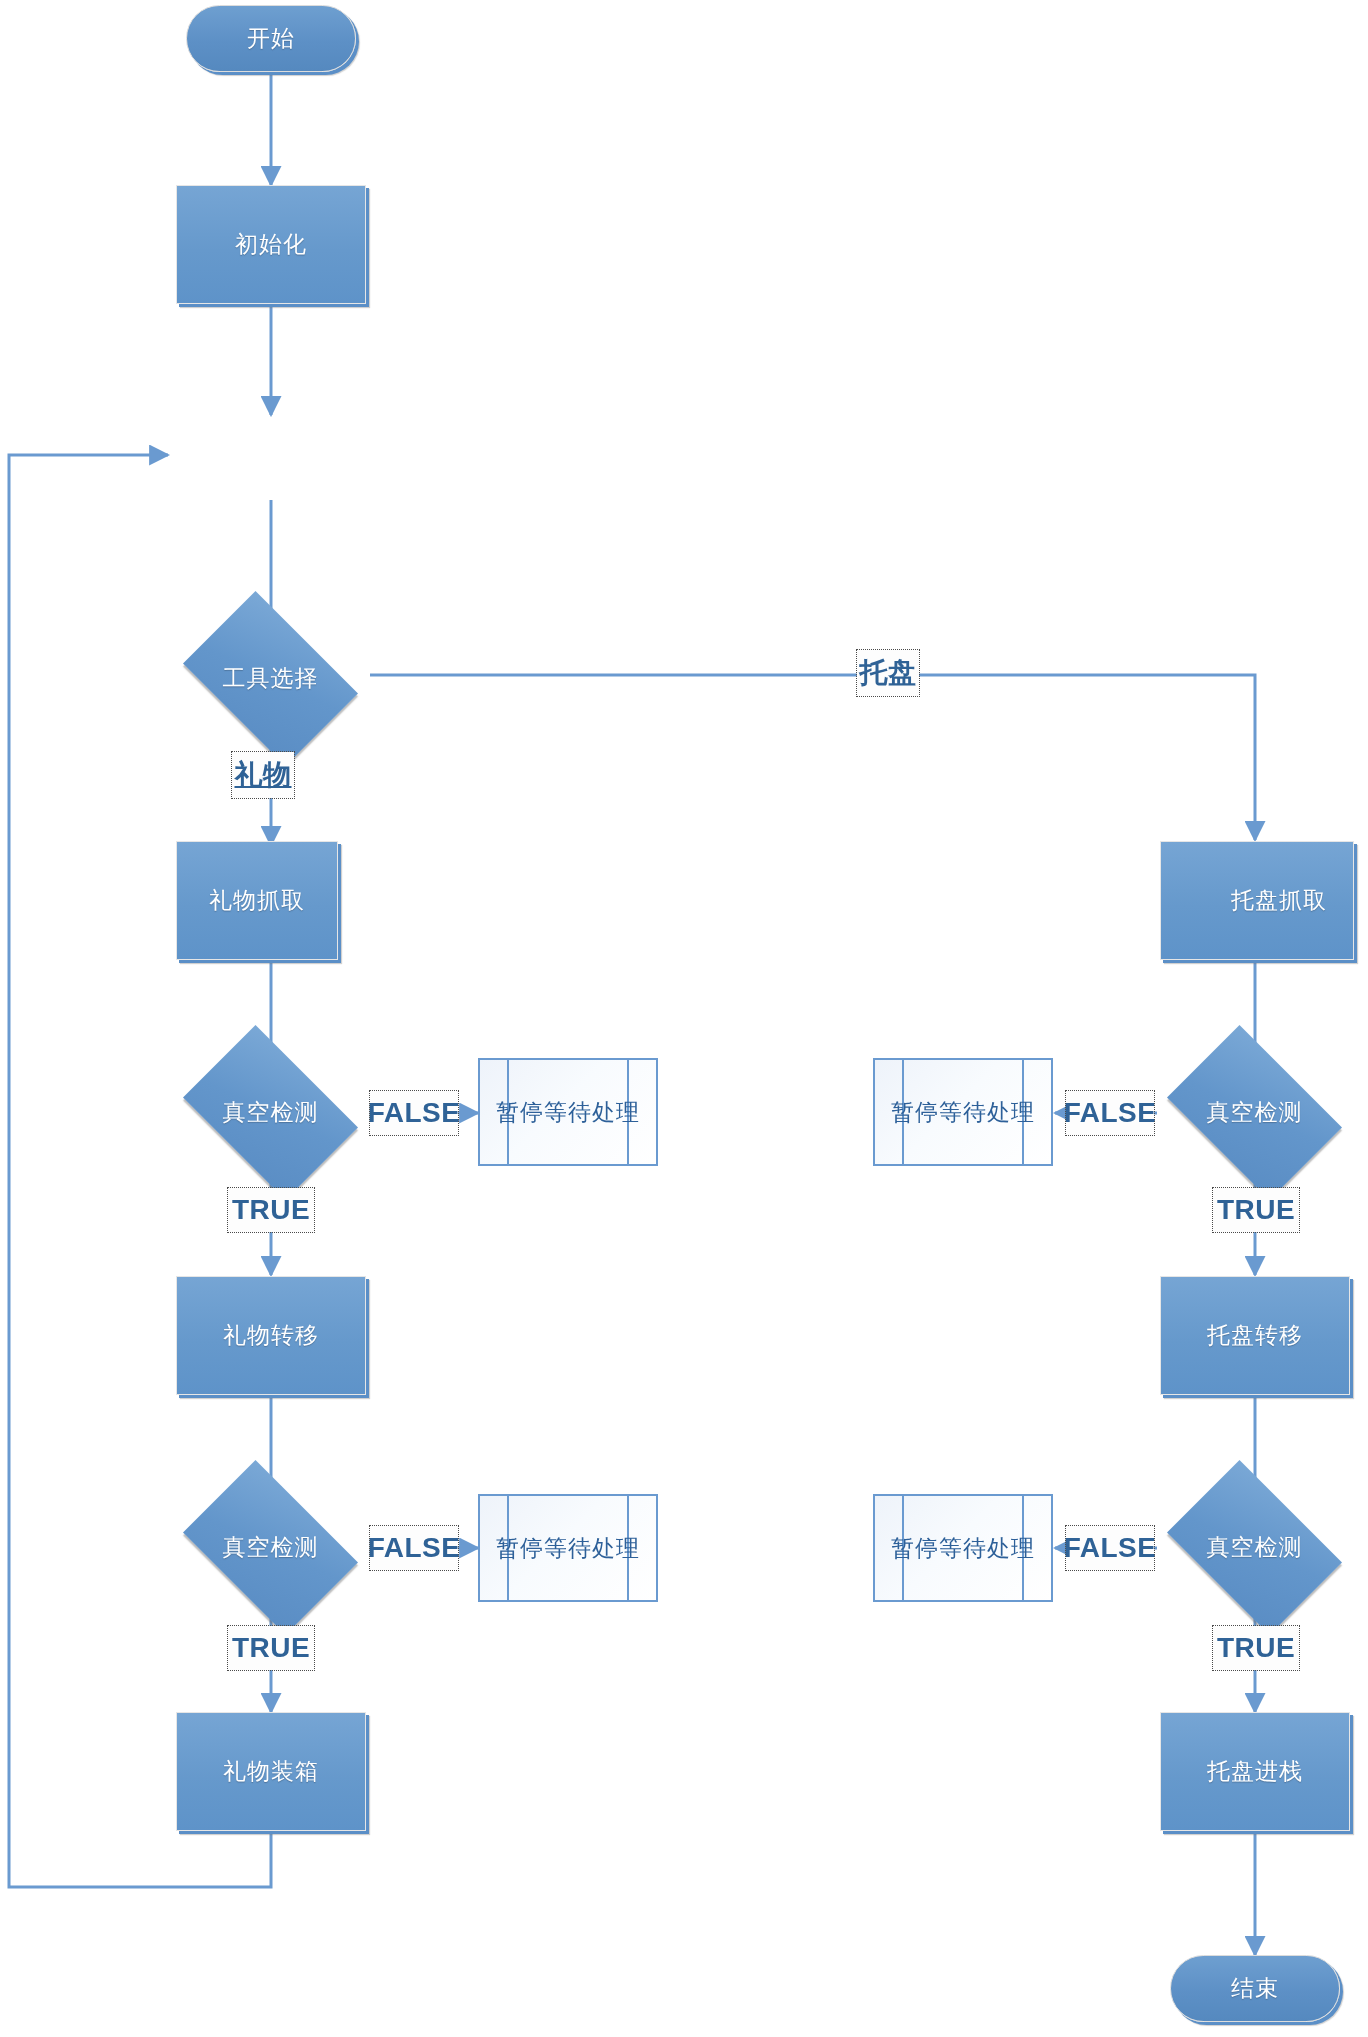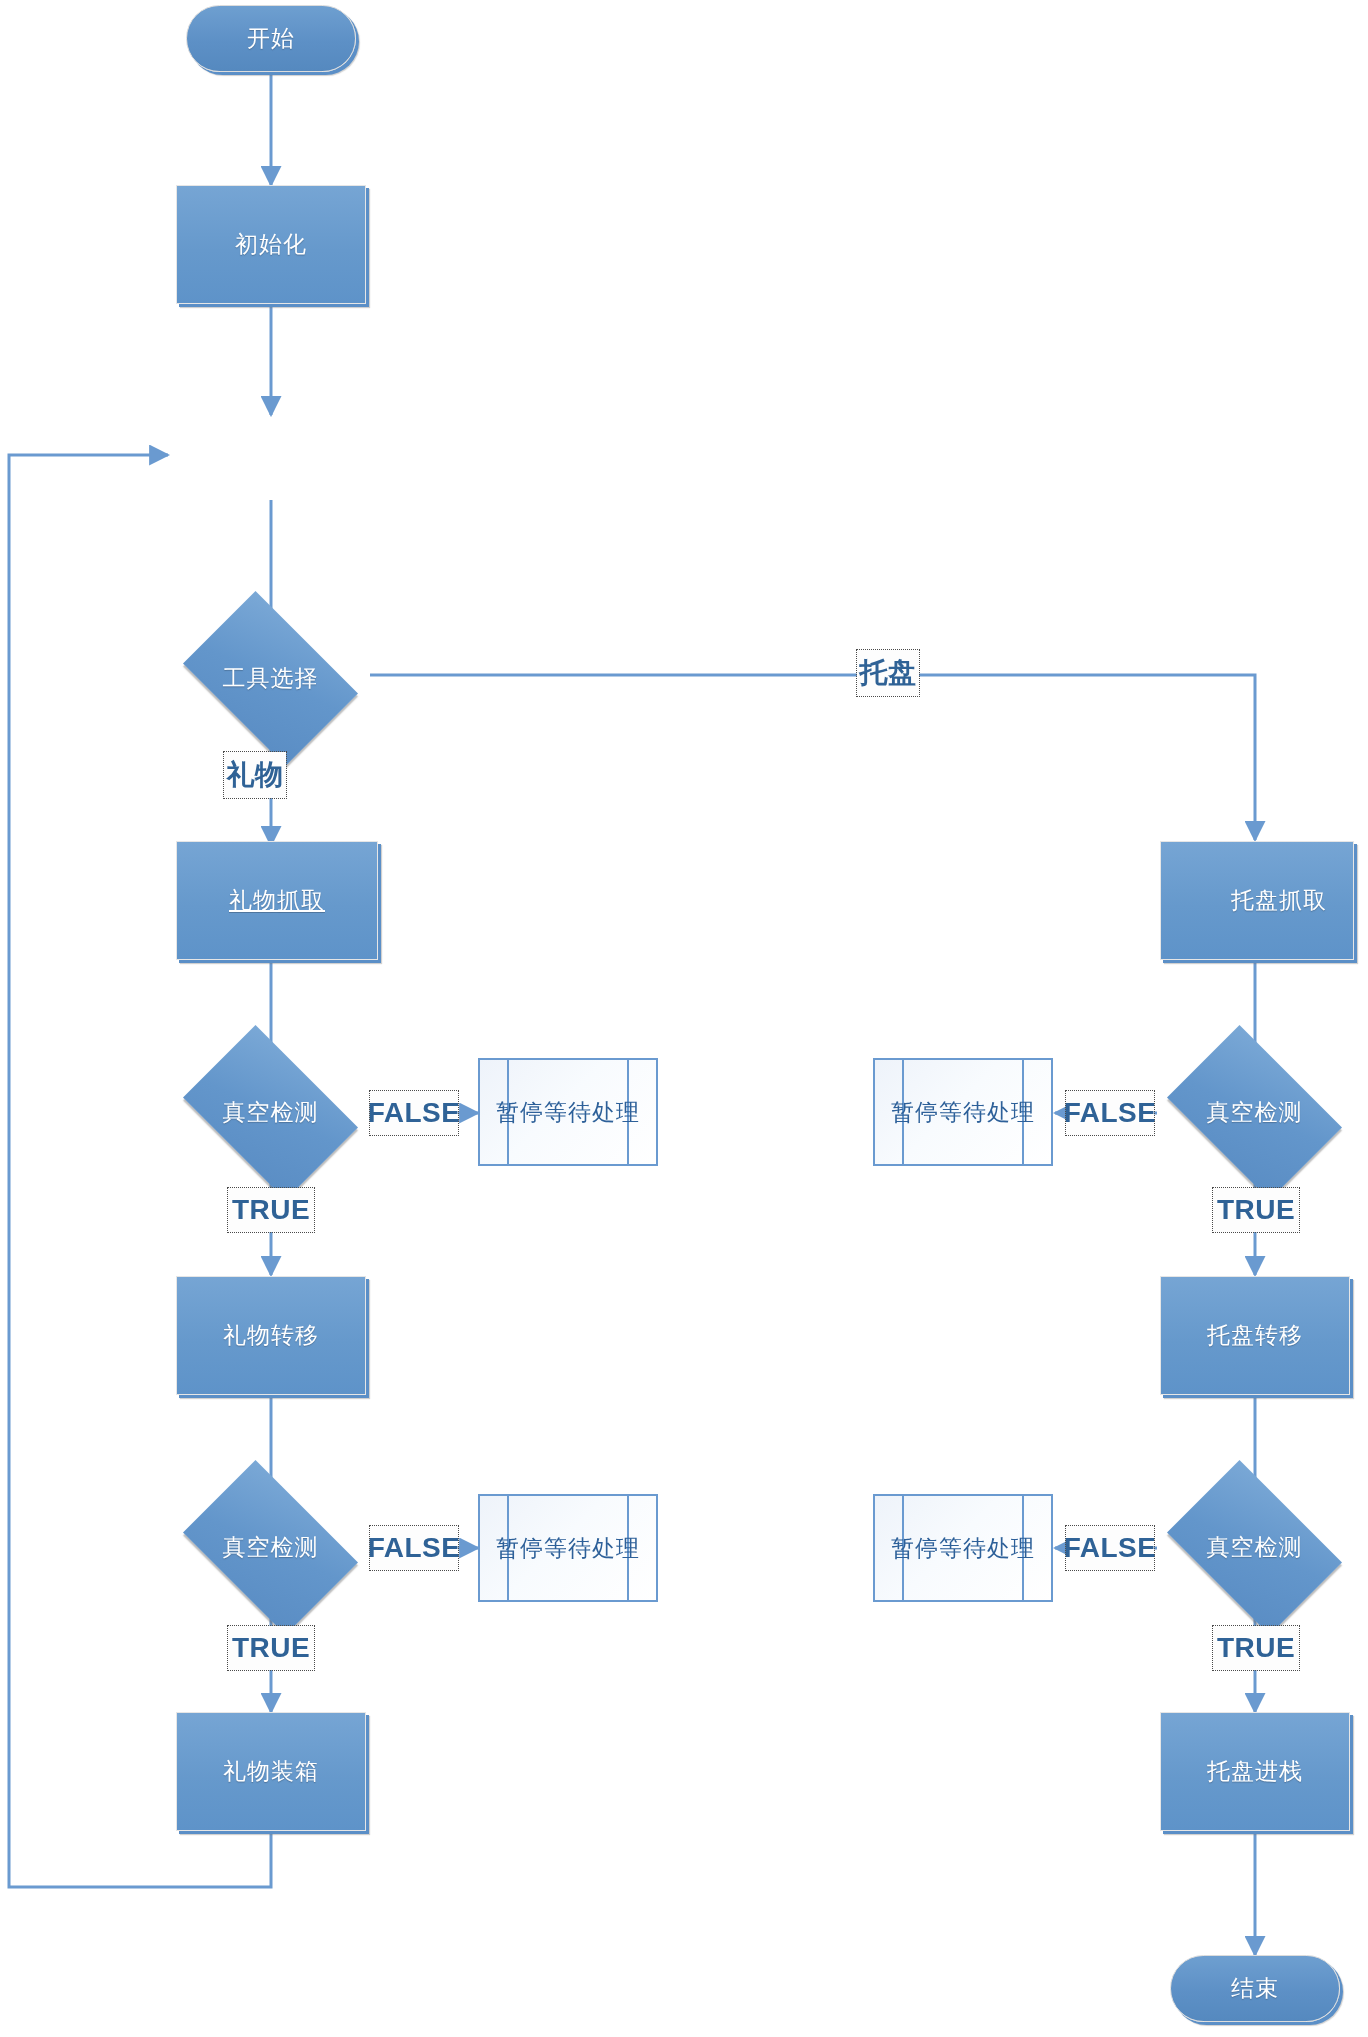--- a/index.html
+++ b/index.html
@@ -187,21 +187,21 @@
   <div class="node term" style="left:186px; top:5px; width:170px; height:67px;">
     <span>开始</span>
   </div>
 
 
   <div class="node dec" style="left:168px; top:606px; width:205px; height:145px;">
     <span class="dia"></span>
     <span class="dlabel">工具选择</span>
   </div>
 
-  <div class="node proc" style="left:176px; top:841px; width:202px; height:119px;text-decoration:underline;">
+  <div class="node proc" style="left:176px; top:841px; width:162px; height:119px;">
     <span>礼物抓取</span>
   </div>
 
   <div class="node dec" style="left:168px; top:1040px; width:205px; height:145px;">
     <span class="dia"></span>
     <span class="dlabel">真空检测</span>
   </div>
 
   <div class="node sub" style="left:478px; top:1058px; width:180px; height:108px;">
     <span class="line">暂停</span>
@@ -257,21 +257,21 @@
   <div class="node proc" style="left:1160px; top:1712px; width:190px; height:119px;">
     <span>托盘进栈</span>
   </div>
 
   <div class="node term" style="left:1170px; top:1955px; width:170px; height:67px;">
     <span>结束</span>
   </div>
 
   <div class="elabel cjk" style="left:857px; top:650px; width:62px; height:46px;">托盘</div>
 
-  <div class="elabel cjk" style="left:224px; top:752px; width:62px; height:46px;">礼物</div>
+  <div class="elabel cjk" style="left:232px; top:752px; width:62px; height:46px;text-decoration:underline;">礼物</div>
 
   <div class="elabel" style="left:370px; top:1091px; width:88px; height:44px;">FALSE</div>
 
   <div class="elabel" style="left:228px; top:1188px; width:86px; height:44px;">TRUE</div>
 
   <div class="elabel" style="left:370px; top:1526px; width:88px; height:44px;">FALSE</div>
 
   <div class="elabel" style="left:228px; top:1626px; width:86px; height:44px;">TRUE</div>
 
   <div class="elabel" style="left:1066px; top:1091px; width:88px; height:44px;">FALSE</div>

